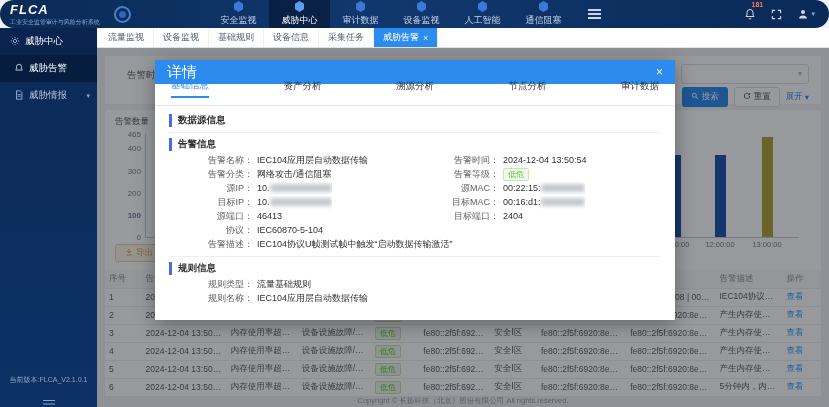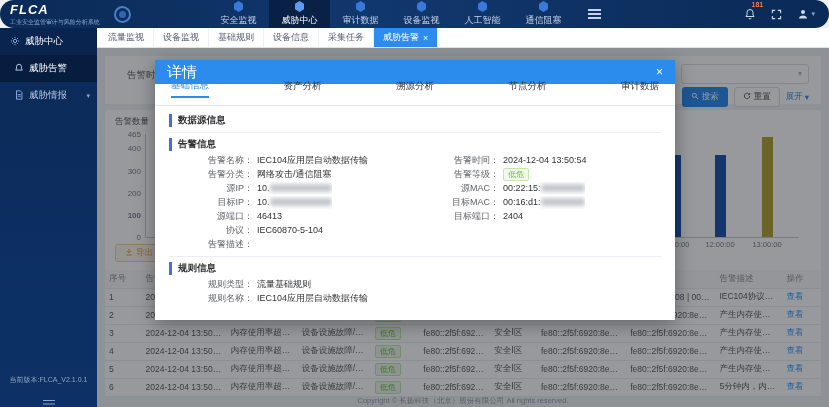--- a/index.html
+++ b/index.html
@@ -457,20 +457,21 @@
           <div class="fld">
             <span class="lbl">目标端口：</span>
             <span class="val">2404</span>
           </div>
           <div class="fld">
             <span class="lbl">协议：</span>
             <span class="val">IEC60870-5-104</span>
           </div>
           <div class="fld full">
             <span class="lbl">告警描述：</span>
+            <span class="val">IEC104协议U帧测试帧中触发“启动数据传输激活”</span>
           </div>
         </div>
         <hr class="sec-sep">
         <div class="sec-title">规则信息</div>
         <div class="fgrid">
           <div class="fld full">
             <span class="lbl">规则类型：</span>
             <span class="val">流量基础规则</span>
           </div>
           <div class="fld full">

